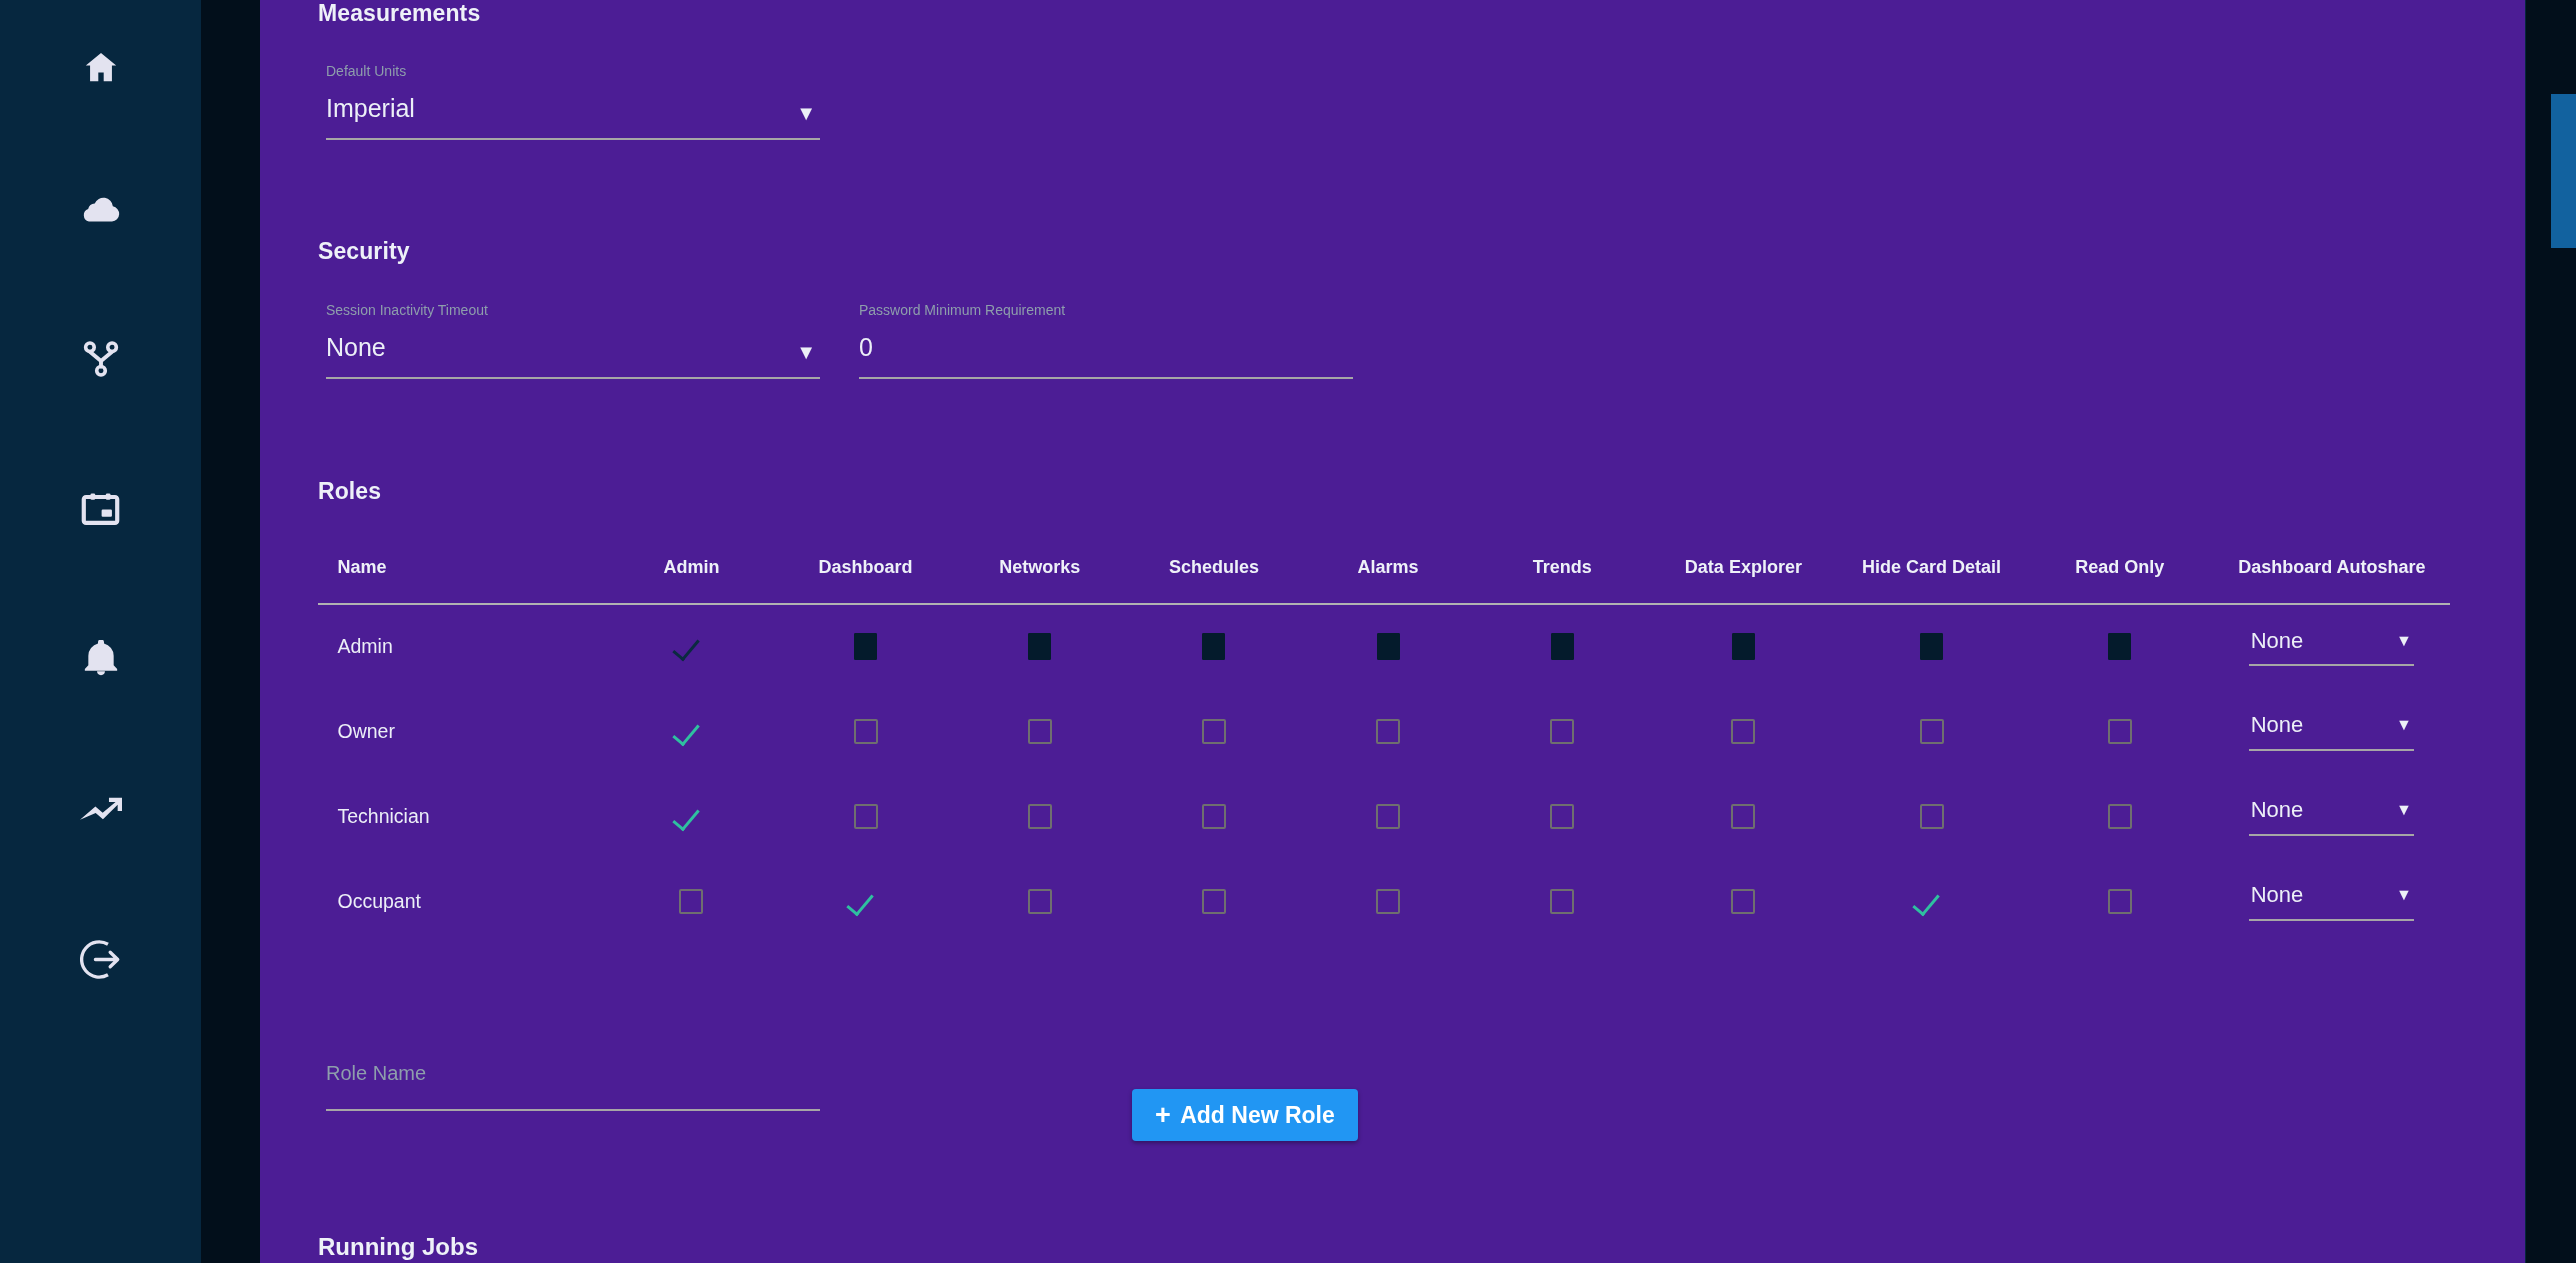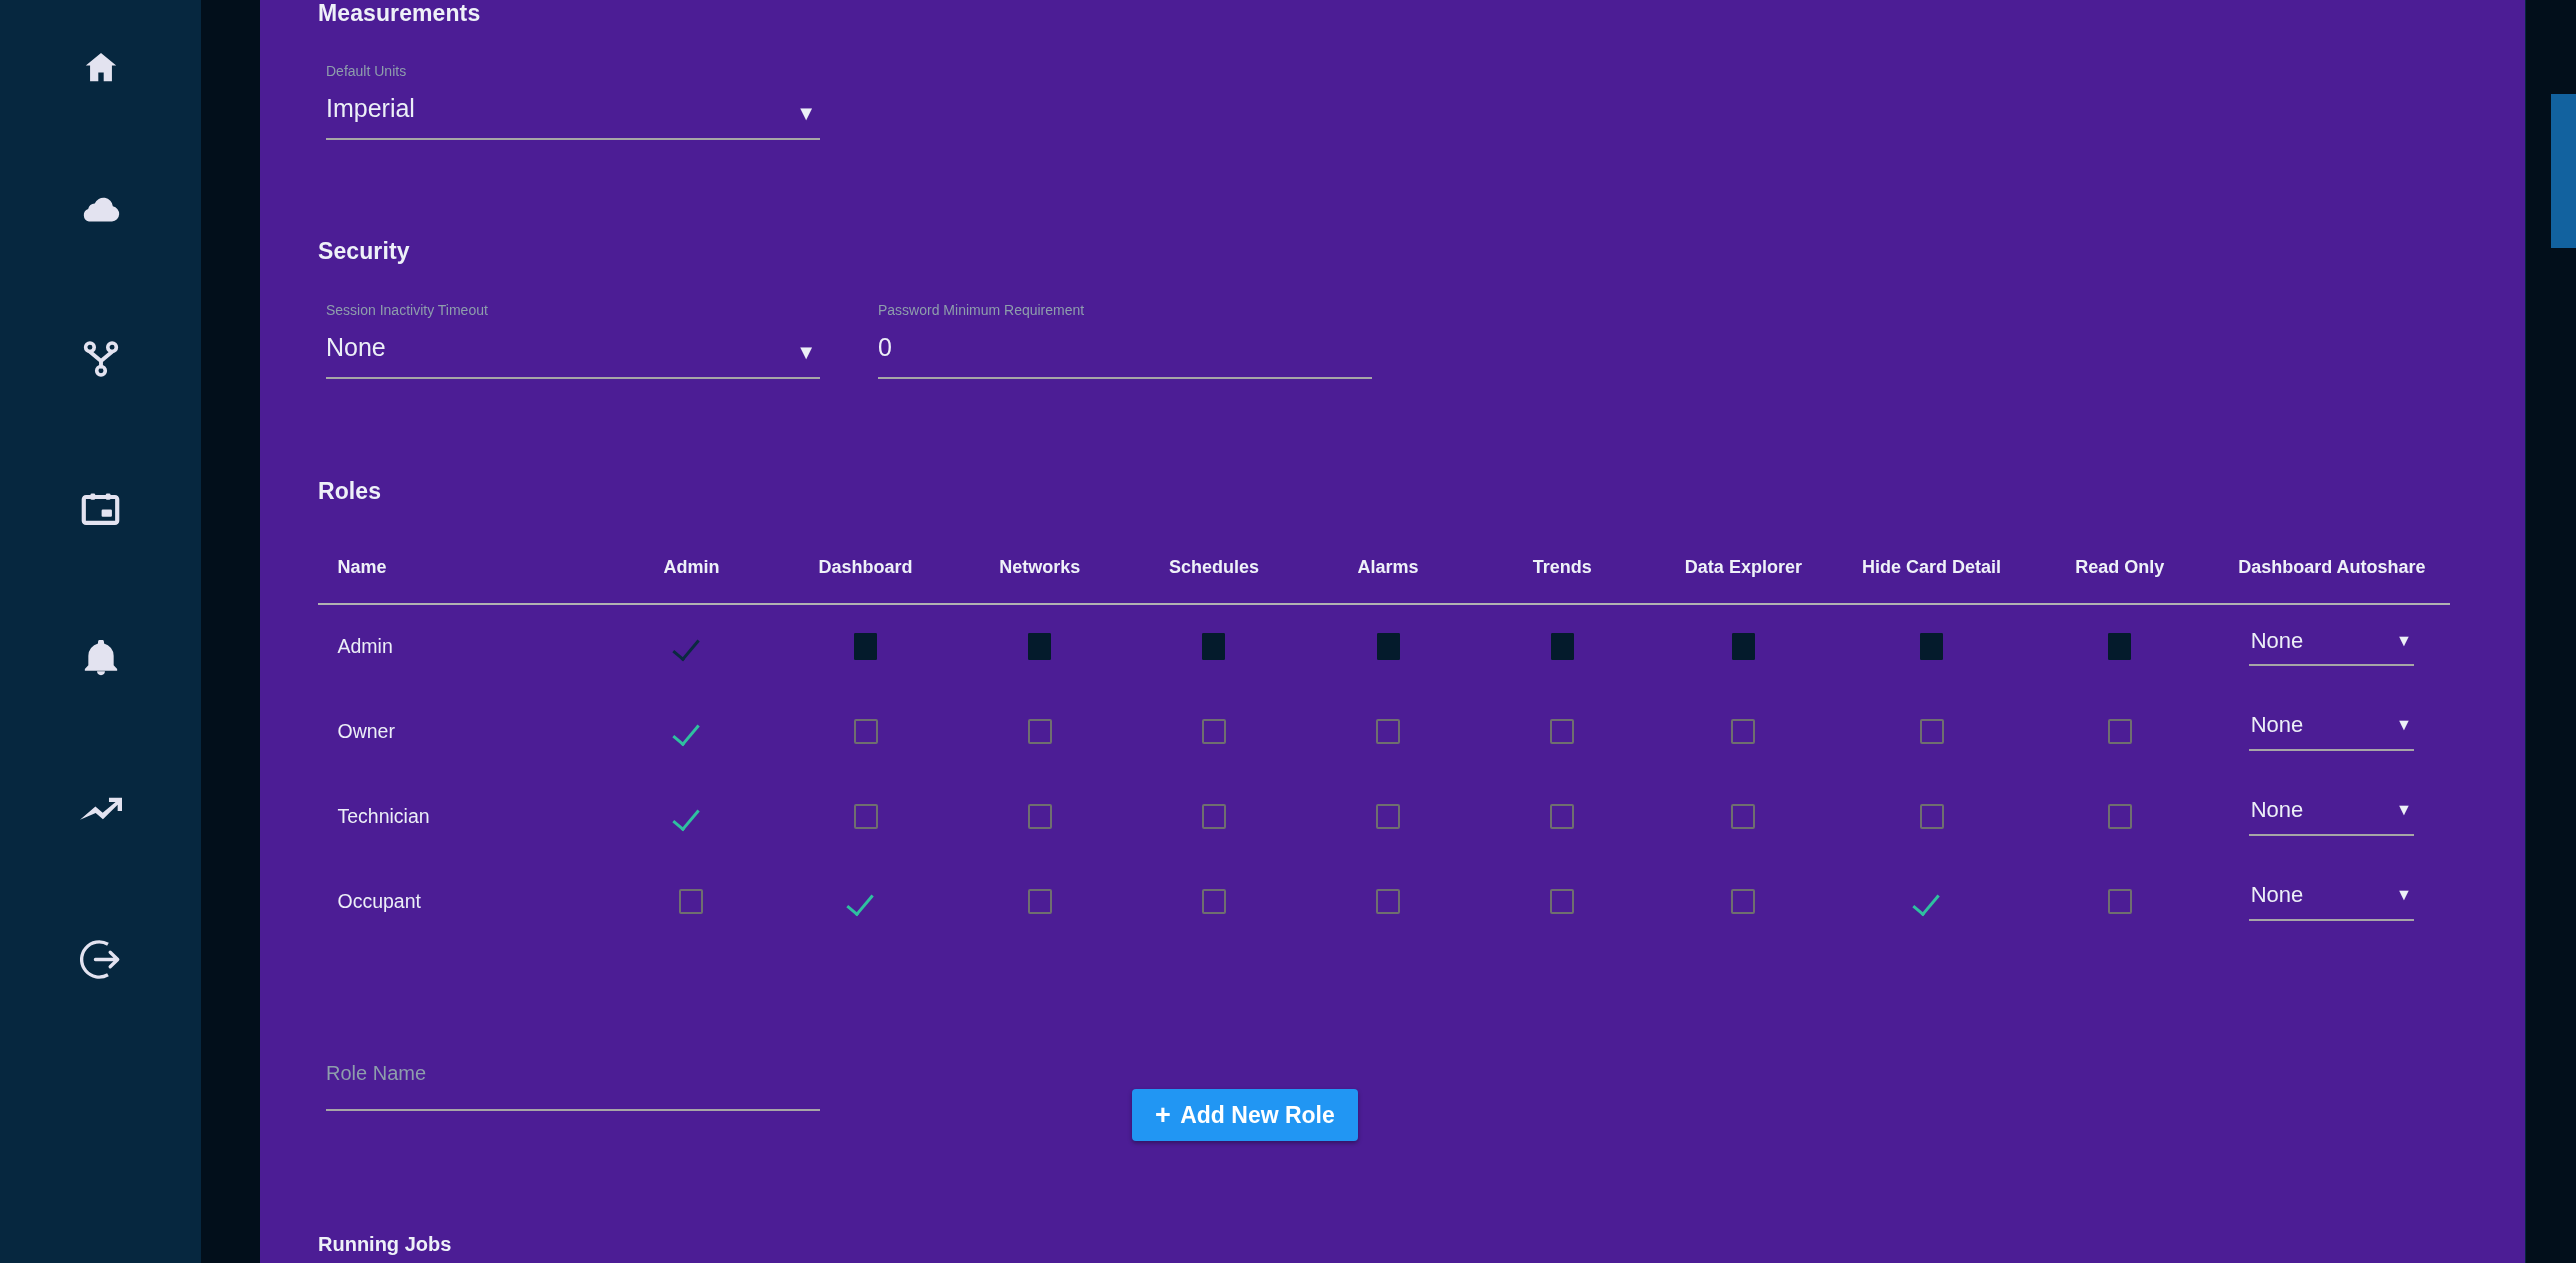--- a/index.html
+++ b/index.html
@@ -93,21 +93,21 @@
   #measurements-title { position: absolute; left: 58px; top: 0px; }
   #default-units-group { position: absolute; left: 66px; top: 63px; width: 494px; }
   #default-units-group .row {
     display: flex; align-items: flex-end; justify-content: space-between;
     padding: 0 4px 0 0; margin-top: 14.8px;
   }
 
   
   #security-title { position: absolute; left: 58px; top: 238px; }
   #session-timeout-group { position: absolute; left: 66px; top: 302px; width: 494px; }
-  #password-min-group { position: absolute; left: 599px; top: 302px; width: 494px; margin-left: 19px; }
+  #password-min-group { position: absolute; left: 599px; top: 302px; width: 494px; }
   .form-group .row {
     display: flex; align-items: flex-end; justify-content: space-between;
     margin-top: 14.8px; padding-right: 4px;
   }
   .form-group .underline { margin-top: 14.8px; }
 
   
   #roles-title { position: absolute; left: 58px; top: 478px; }
 
   #roles-table {
@@ -237,21 +237,21 @@
     gap: 9.4px;
     cursor: pointer;
     box-shadow: 0 2px 4px rgba(0,0,0,.35);
   }
   #add-new-role-button .plus { font-size: 27px; font-weight: bold; line-height: 1; }
 
   
   #running-jobs-title {
     position: absolute;
     left: 58px; top: 1233px;
-    font-size: 20px;
+    font-size: 24px;
     font-weight: bold;
     color: #eef1f8;
   }
 
   
   #scrollbar-track {
     position: absolute;
     right: 0; top: 0;
     width: 30px; height: 1264px;
     background: #020f1b;

